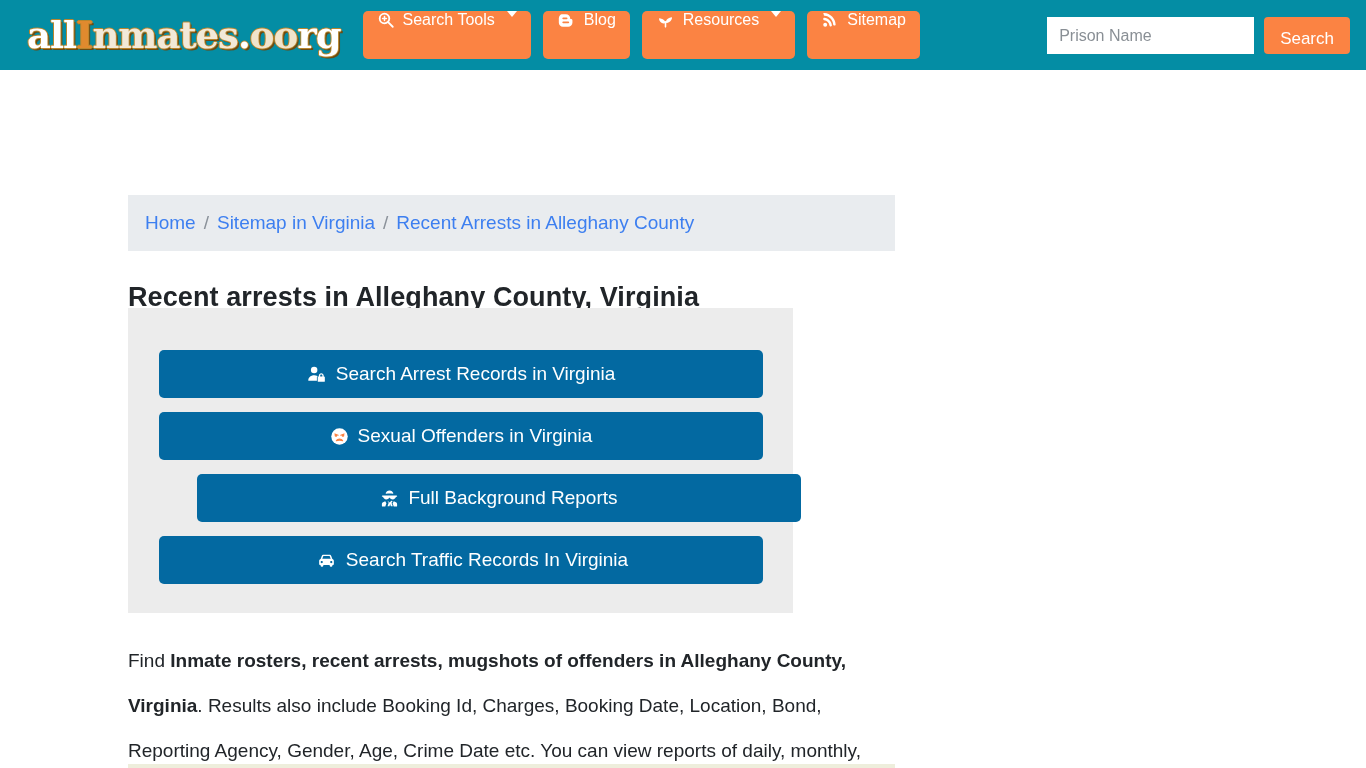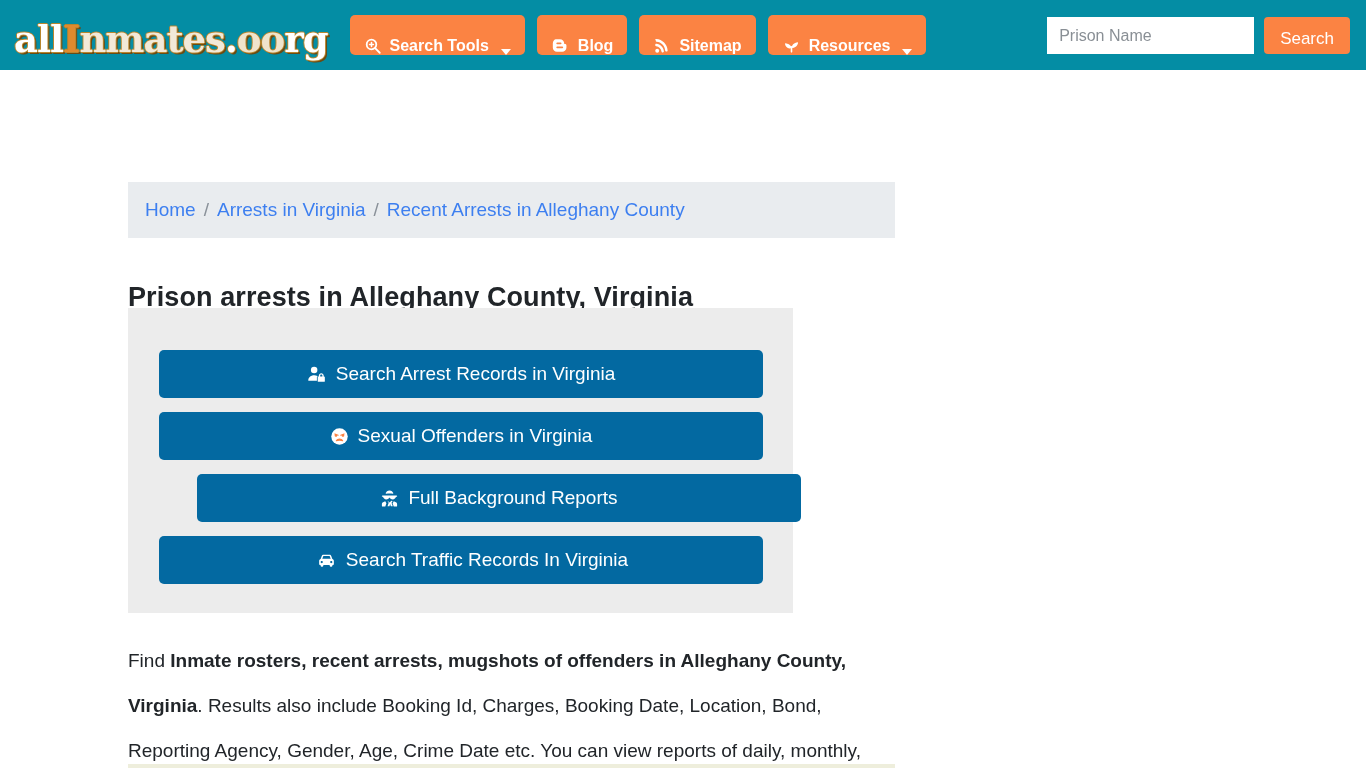--- a/index.html
+++ b/index.html
@@ -12,22 +12,22 @@
   }
 
   
   .topbar {
     position: relative;
     width: 1366px; height: 70px;
     background: #048da4;
     display: flex; align-items: center;
   }
   .logo {
-    margin-left: 14px;
-    display: flex; align-items: flex-end;
+    margin-left: 27px;
+    display: flex; align-items: center;
     height: 46px;
     user-select: none;
   }
   .logo-text {
     font-family: "DejaVu Serif", serif;
     font-weight: bold;
     font-size: 37px;
     letter-spacing: -1px;
     line-height: 1;
     color: #ffffff;
@@ -46,25 +46,25 @@
 
   .nav {
     display: flex; align-items: center; gap: 12px;
     margin-left: 22px;
   }
   .nav-btn {
     background: #fb8343;
     color: #ffffff;
     border: none;
     border-radius: 5px;
-    height: 40px;
+    height: 48px;
     padding: 0 14px;
     font-size: 16px;
-    font-weight: bold;
-    display: inline-flex; align-items: flex-end; gap: 8px;
+    font-weight: normal;
+    display: inline-flex; align-items: flex-start; gap: 8px;
     cursor: pointer;
     white-space: nowrap;
     font-family: "Liberation Sans", sans-serif;
   }
   .nav-btn .caret {
     width: 0; height: 0;
     border-left: 5px solid transparent;
     border-right: 5px solid transparent;
     border-top: 6px solid #ffffff;
     margin-left: 4px;
@@ -96,21 +96,21 @@
     border: none; border-radius: 4px;
     font-size: 17px;
     cursor: pointer;
     font-family: "Liberation Sans", sans-serif;
   }
 
   
   .page { position: relative; width: 1366px; }
 
   .breadcrumb {
-    position: absolute; left: 128px; top: 112px;
+    position: absolute; left: 128px; top: 125px;
     width: 767px; height: 56px;
     background: #e9ecef;
     border-radius: 0;
     display: flex; align-items: center;
     padding-left: 17px;
     font-size: 19px;
   }
   .crumb { color: #3d7ff0; text-decoration: none; cursor: pointer; }
   .crumb.current { color: #3d7ff0; }
   .crumb-sep { color: #8a9199; margin: 0 8px; }
@@ -194,60 +194,60 @@
         <svg width="19" height="19" viewBox="0 0 24 24">
           <path fill="#ffffff" d="M6 4.2h5.2c3.1 0 5.6 2.5 5.6 5.6v.4h.9c1 0 1.8.8 1.8 1.8v2.6c0 3-2.4 5.4-5.4 5.4H7.4C4.6 20 2.3 17.7 2.3 14.9V9.3C2.3 6.5 4.6 4.2 6 4.2z"></path>
           <path fill="#fb8343" d="M7.9 8.3h4.2c.7 0 1.2.5 1.2 1.1s-.5 1.1-1.2 1.1H7.9c-.7 0-1.2-.5-1.2-1.1s.5-1.1 1.2-1.1zM7.9 13.3h6.3c.7 0 1.2.5 1.2 1.1s-.5 1.1-1.2 1.1H7.9c-.7 0-1.2-.5-1.2-1.1s.5-1.1 1.2-1.1z"></path>
         </svg>
       </span>
       <span>Blog</span>
     </button>
 
     <button class="nav-btn">
       <span class="icon">
+        <svg width="19" height="19" viewBox="0 0 24 24">
+          <path fill="#ffffff" d="M12 21c-.6 0-1-.4-1-1v-6.2c0-.6.4-1 1-1s1 .4 1 1V20c0 .6-.4 1-1 1z"></path>
+          <path fill="#ffffff" d="M11.6 13.4C10 11 7.6 9.6 4.6 9.2c-.5-.1-.9.4-.8.9.6 3 2.6 5.2 5.7 5.6 1 .1 1.8-.1 2.4-.5.4-.3.5-1 .1-1.4l-.4-.4z"></path>
+          <path fill="#ffffff" d="M12.5 12.8c1.5-2.7 3.9-4.4 7-4.8.5-.1.9.4.8.9-.7 3.3-2.9 5.7-6.3 6.1-1 .1-1.8-.1-2.3-.6-.4-.3-.5-1-.2-1.4l1-.2z"></path>
+        </svg>
+      </span>
+      <span>Resources</span>
+      <span class="caret"></span>
+    </button>
+
+    <button class="nav-btn">
+      <span class="icon">
         <svg width="18" height="18" viewBox="0 0 24 24">
           <circle cx="5.6" cy="18.4" r="2.6" fill="#ffffff"></circle>
           <path fill="#ffffff" d="M3 10.3c0-.8.7-1.4 1.5-1.3 5.3.5 9.5 4.7 10 10 .1.8-.5 1.5-1.3 1.5h-.6c-.7 0-1.2-.5-1.3-1.2-.4-3.7-3.4-6.7-7.1-7.1-.7-.1-1.2-.6-1.2-1.3v-.6z"></path>
           <path fill="#ffffff" d="M3 4.1c0-.8.6-1.4 1.4-1.3C12.5 3.3 19 9.8 19.5 17.9c.1.8-.5 1.4-1.3 1.4h-.7c-.7 0-1.2-.5-1.3-1.2C15.8 11.6 11 6.8 4.8 6.3 4.1 6.2 3.6 5.7 3.6 5v-.9z"></path>
         </svg>
       </span>
       <span>Sitemap</span>
     </button>
 
-    <button class="nav-btn">
-      <span class="icon">
-        <svg width="19" height="19" viewBox="0 0 24 24">
-          <path fill="#ffffff" d="M12 21c-.6 0-1-.4-1-1v-6.2c0-.6.4-1 1-1s1 .4 1 1V20c0 .6-.4 1-1 1z"></path>
-          <path fill="#ffffff" d="M11.6 13.4C10 11 7.6 9.6 4.6 9.2c-.5-.1-.9.4-.8.9.6 3 2.6 5.2 5.7 5.6 1 .1 1.8-.1 2.4-.5.4-.3.5-1 .1-1.4l-.4-.4z"></path>
-          <path fill="#ffffff" d="M12.5 12.8c1.5-2.7 3.9-4.4 7-4.8.5-.1.9.4.8.9-.7 3.3-2.9 5.7-6.3 6.1-1 .1-1.8-.1-2.3-.6-.4-.3-.5-1-.2-1.4l1-.2z"></path>
-        </svg>
-      </span>
-      <span>Resources</span>
-      <span class="caret"></span>
-    </button>
-
   </div>
 
   <div class="searchbox">
     <input class="search-input" type="text" placeholder="Prison Name" style="">
     <button class="search-btn">Search</button>
   </div>
 </div>
 
 <div class="page">
 
   <nav class="breadcrumb">
     <a class="crumb">Home</a>
     <span class="crumb-sep">/</span>
-    <a class="crumb">Arrests in Virginia</a>
+    <a class="crumb">Sitemap in Virginia</a>
     <span class="crumb-sep">/</span>
     <a class="crumb current">Recent Arrests in Alleghany County</a>
   </nav>
 
-  <h1 class="page-title">Prison arrests in Alleghany County, Virginia</h1>
+  <h1 class="page-title">Recent arrests in Alleghany County, Virginia</h1>
 
   <div class="btn-panel">
 
     <button class="cta">
       <span class="icon">
         <svg width="20" height="19" viewBox="0 0 24 24">
           <circle cx="8.4" cy="6.4" r="4.1" fill="#ffffff"></circle>
           <path fill="#ffffff" d="M1 19.2c0-3.6 3.3-6.4 7.4-6.4 1.5 0 2.9.4 4.1 1v1.5h-.6v4.7H1.5c-.3 0-.5-.2-.5-.5v-.3z"></path>
           <path fill="#ffffff" d="M17.4 10.4c-1.7 0-3.1 1.4-3.1 3.1v1h-.5c-.5 0-.9.4-.9.9v5c0 .5.4.9.9.9h7.2c.5 0 .9-.4.9-.9v-5c0-.5-.4-.9-.9-.9h-.5v-1c0-1.7-1.4-3.1-3.1-3.1zm0 1.7c.8 0 1.4.6 1.4 1.4v1h-2.8v-1c0-.8.6-1.4 1.4-1.4z"></path>
         </svg>

